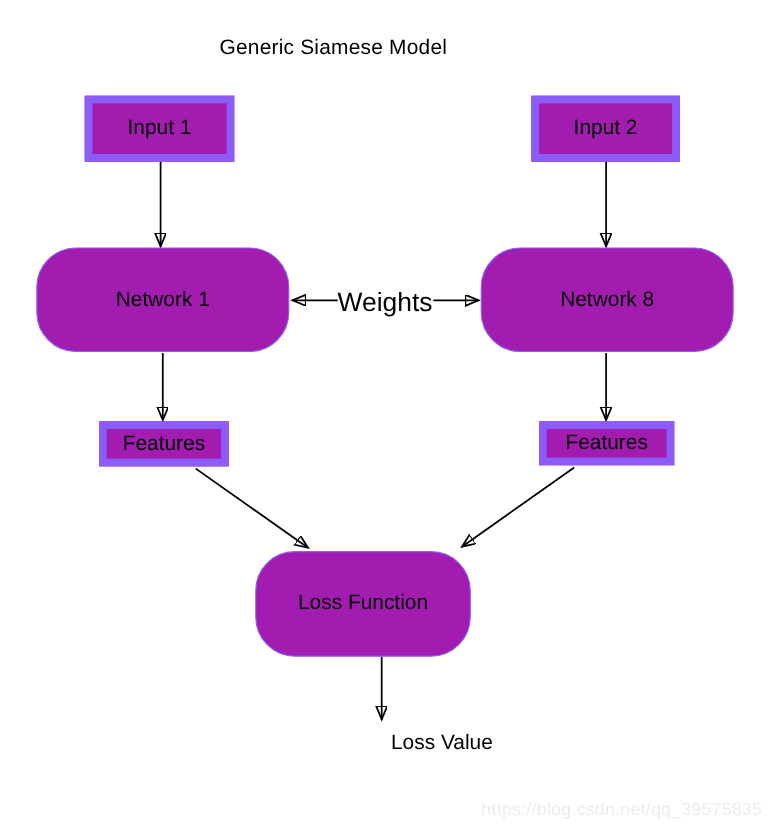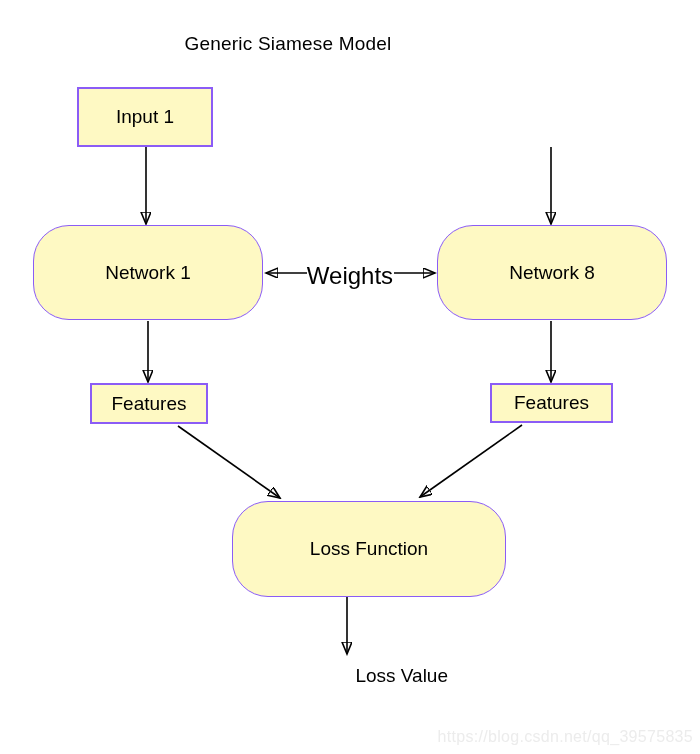--- a/index.html
+++ b/index.html
@@ -17,42 +17,43 @@
     overflow: hidden;
   }
   .diagram-title {
     position: absolute;
     top: 33px;
     left: 0;
     width: 576px;
     text-align: center;
     font-size: 19px;
     letter-spacing: 0.2px;
+    padding-left: 15px;
   }
   .node {
     position: absolute;
-    background: #fef9c3;
-    border: 2px solid #8b5cf6;
+    background: #a21caf;
+    border: 7px solid #8b5cf6;
     display: flex;
     align-items: center;
     justify-content: center;
     font-size: 19px;
     box-sizing: border-box;
   }
   .rounded {
     border-width: 1.5px;
     border-radius: 36px;
   }
   #node-input1   { left: 77px;  top: 87px;  width: 136px; height: 60px; }
   #node-input2   { left: 483px; top: 87px;  width: 135px; height: 60px; }
   #node-network1 { left: 33px;  top: 225px; width: 230px; height: 95px; }
   #node-network2 { left: 437px; top: 225px; width: 230px; height: 95px; }
   #node-features1{ left: 90px;  top: 383px; width: 118px; height: 41px; }
   #node-features2{ left: 490px; top: 383px; width: 123px; height: 40px; }
-  #node-lossfn   { left: 232px; top: 501px; width: 274px; height: 96px; }
+  #node-lossfn   { left: 232px; top: 501px; width: 196px; height: 96px; }
   .weights-label {
     position: absolute;
     left: 300px;
     top: 262px;
     width: 100px;
     text-align: center;
     font-size: 24px;
   }
   .loss-value-label {
     position: absolute;
@@ -105,20 +106,23 @@
     <line x1="551" y1="321" x2="551" y2="382" marker-end="url(#ah)"></line>
     <line x1="178" y1="426" x2="280" y2="498" marker-end="url(#ah)"></line>
     <line x1="522" y1="425" x2="420" y2="497" marker-end="url(#ah)"></line>
     <line x1="347" y1="597" x2="347" y2="654" marker-end="url(#ah)"></line>
   </svg>
 
   <div class="node" id="node-input1">
     <span>Input 1</span>
   </div>
 
+  <div class="node" id="node-input2">
+    <span>Input 2</span>
+  </div>
 
   <div class="node rounded" id="node-network1">
     <span>Network 1</span>
   </div>
 
   <div class="node rounded" id="node-network2">
     <span>Network 8</span>
   </div>
 
   <div class="weights-label">Weights</div>

